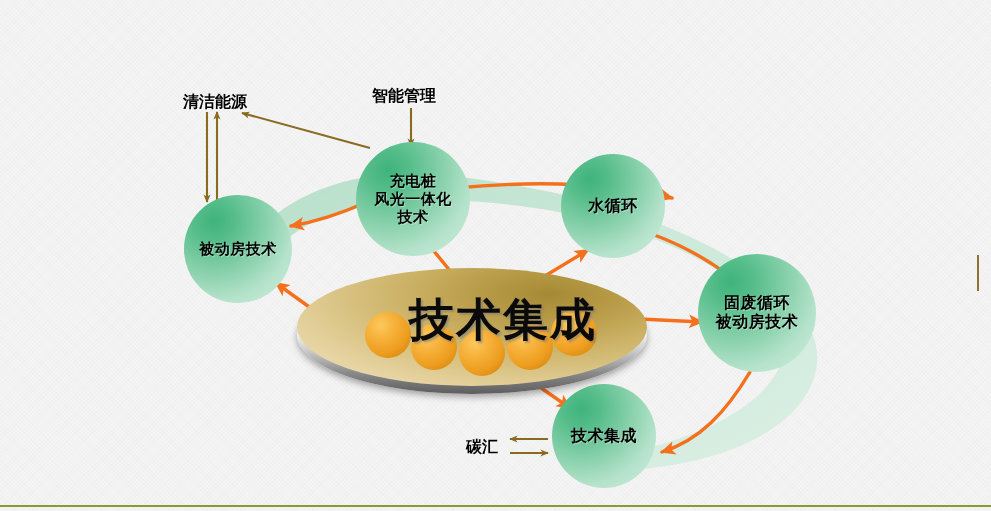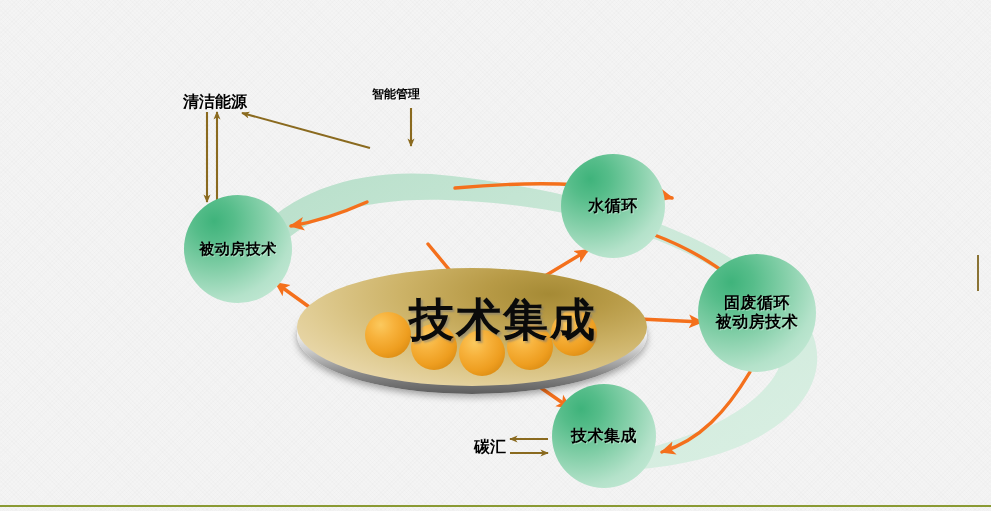--- a/index.html
+++ b/index.html
@@ -159,20 +159,27 @@
     <div id="platform-top" style="top:-8px;"></div>
     <div class="gold-ball" style="left:68px;top:36px;width:46px;height:46px;"></div>
     <div class="gold-ball" style="left:114px;top:48px;width:46px;height:46px;"></div>
     <div class="gold-ball" style="left:162px;top:54px;width:46px;height:46px;"></div>
     <div class="gold-ball" style="left:210px;top:48px;width:46px;height:46px;"></div>
     <div class="gold-ball" style="left:254px;top:34px;width:46px;height:46px;"></div>
   </div>
 
   <div id="center-title" style="left:409px;top:290px;font-size:45px;">技术集成</div>
 
+  <div class="node" style="left:356px;top:142px;width:114px;height:114px;font-size:15px;">
+    <div>
+      <span>充电桩</span>
+      <span>风光一体化</span>
+      <span>技术</span>
+    </div>
+  </div>
 
   <div class="node" style="left:561px;top:154px;width:104px;height:104px;font-size:16px;">
     <div>
       <span>水循环</span>
     </div>
   </div>
 
   <div class="node" style="left:698px;top:254px;width:118px;height:118px;font-size:16px;">
     <div>
       <span>固废循环</span>
@@ -187,19 +194,19 @@
   </div>
 
   <div class="node" style="left:184px;top:195px;width:108px;height:108px;font-size:15px;">
     <div>
       <span>被动房技术</span>
     </div>
   </div>
 
   <div class="ext-label" style="left:183px;top:92px;font-size:16px;">清洁能源</div>
 
-  <div class="ext-label" style="left:372px;top:86px;font-size:12px;">智能管理</div>
-
-  <div class="ext-label" style="left:466px;top:437px;font-size:16px;margin-left:8px;">碳汇</div>
+  <div class="ext-label" style="left:372px;top:86px;font-size:16px;">智能管理</div>
+
+  <div class="ext-label" style="left:466px;top:437px;font-size:16px;">碳汇</div>
 
   <div id="edge-rule-right"></div>
   <div id="edge-rule-bottom"></div>
 </div>
 
 </body></html>

